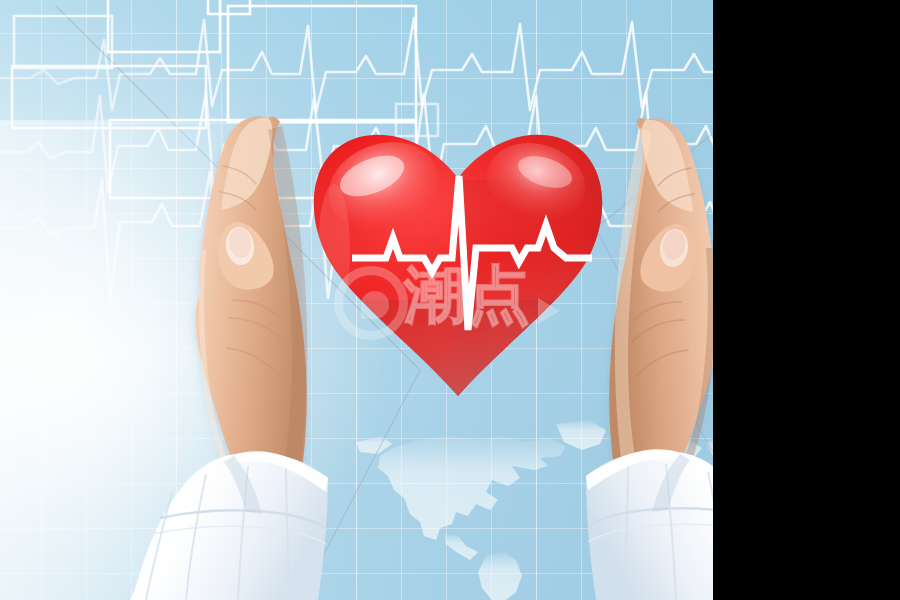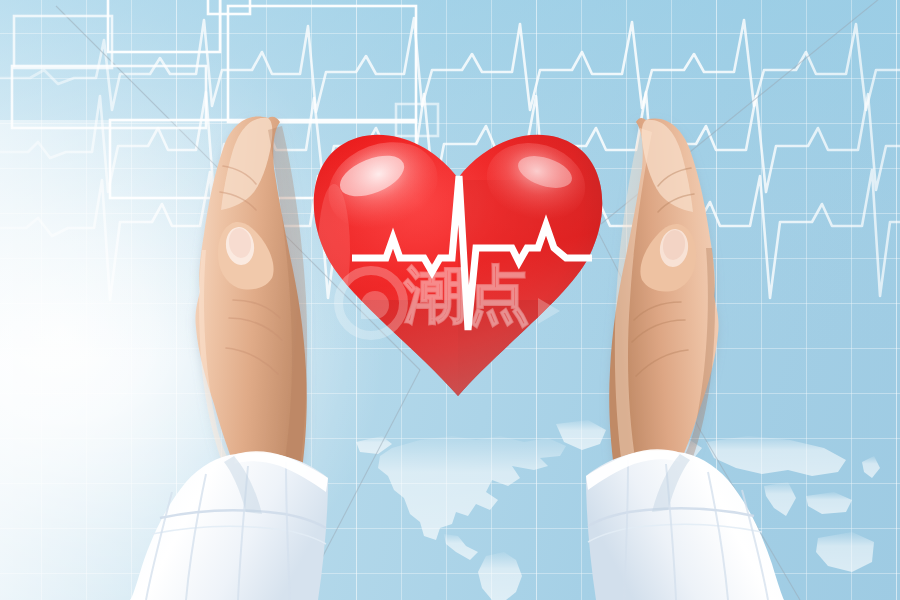--- a/index.html
+++ b/index.html
@@ -1,17 +1,17 @@
 <!DOCTYPE html>
 <html><head>
 <meta charset="utf-8">
 <style>
   html,body{margin:0;padding:0;background:#000;}
   #stage{
-    position:relative;width:900px;height:600px;overflow:hidden;
+    position:relative;width:713px;height:600px;overflow:hidden;
     font-family:"Liberation Sans", sans-serif;
     background:#a9d3e8;
   }
   .layer{position:absolute;inset:0;}
   #bg-base{
     background:
       radial-gradient(circle 420px at 60px 330px, rgba(255,255,255,0.98) 0%, rgba(255,255,255,0.80) 22%, rgba(255,255,255,0.30) 52%, rgba(255,255,255,0.0) 78%),
       linear-gradient(105deg, #e9f4fa 0%, #cfe6f2 18%, #b3d8ea 42%, #a5d0e6 70%, #9ecbe3 100%);
   }
   #bg-top-tint{

